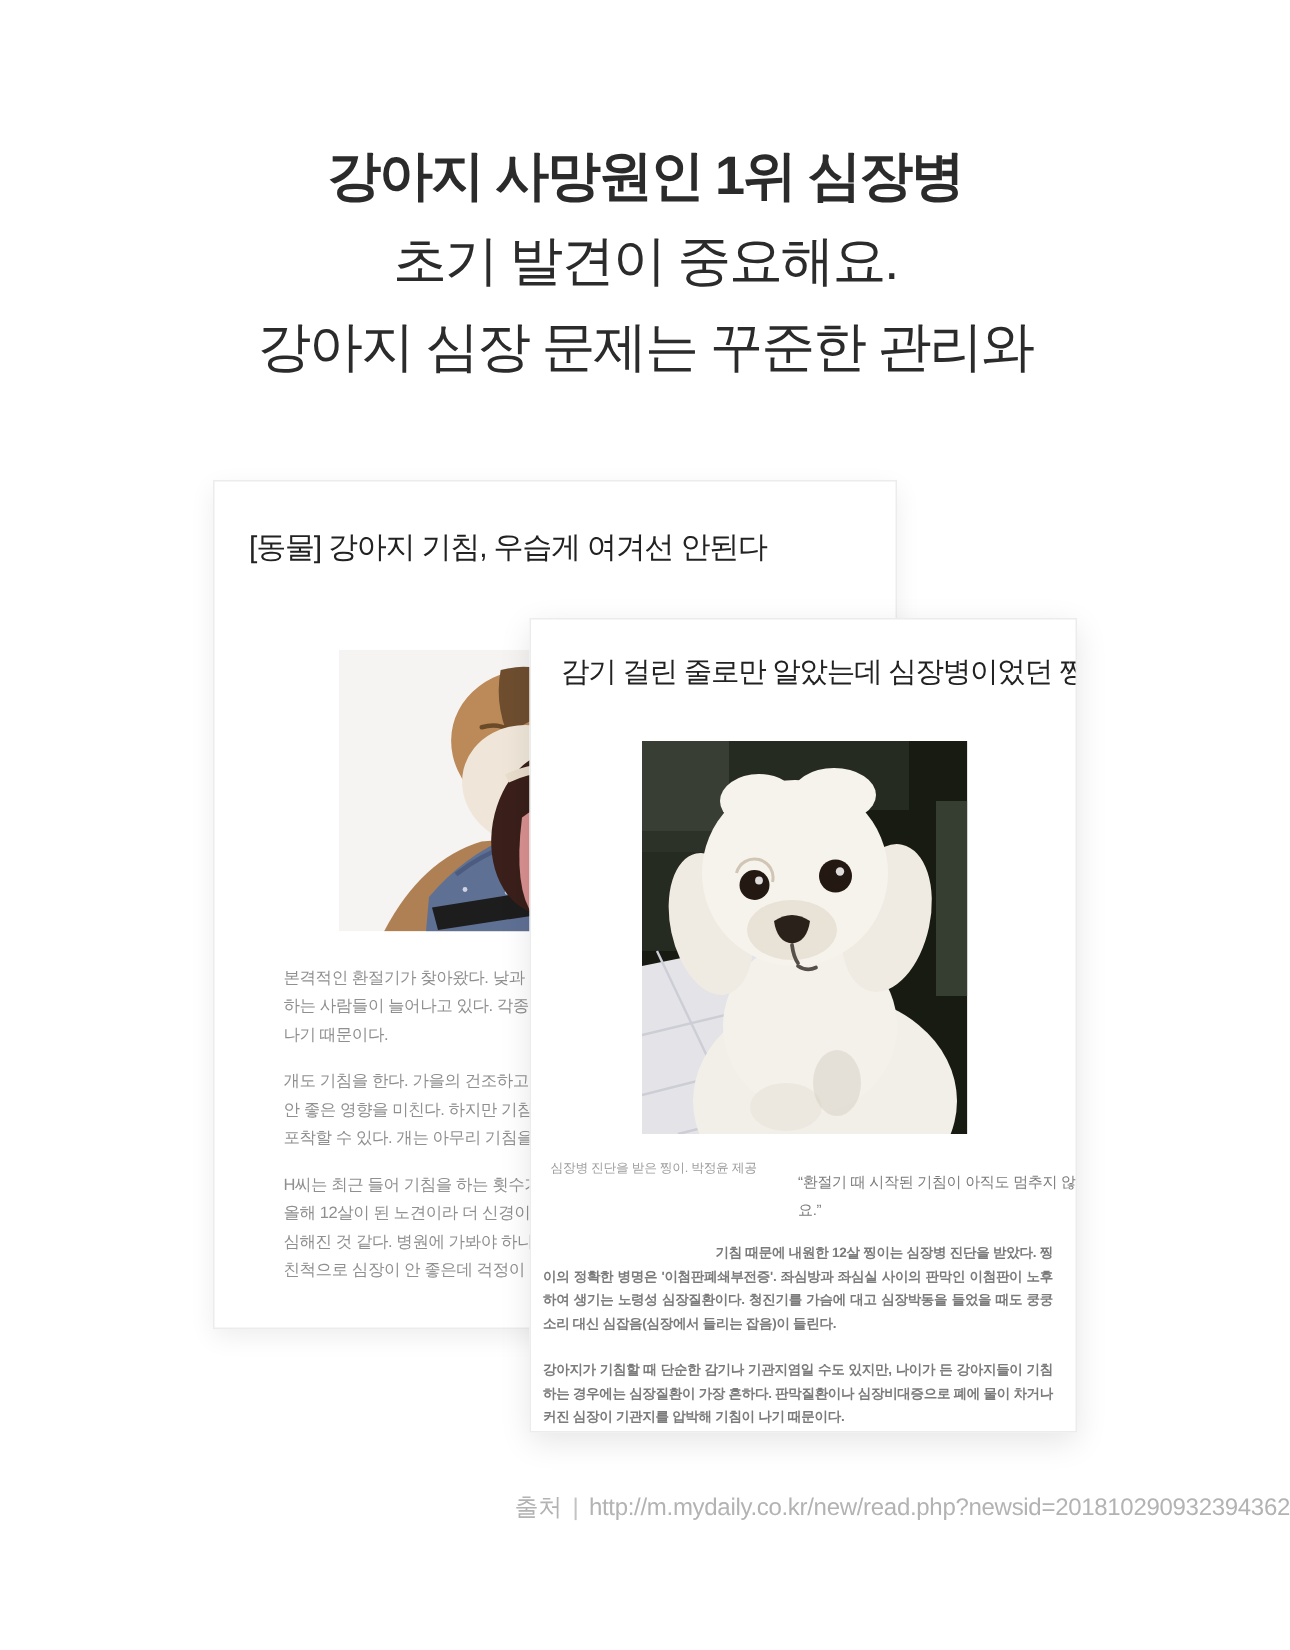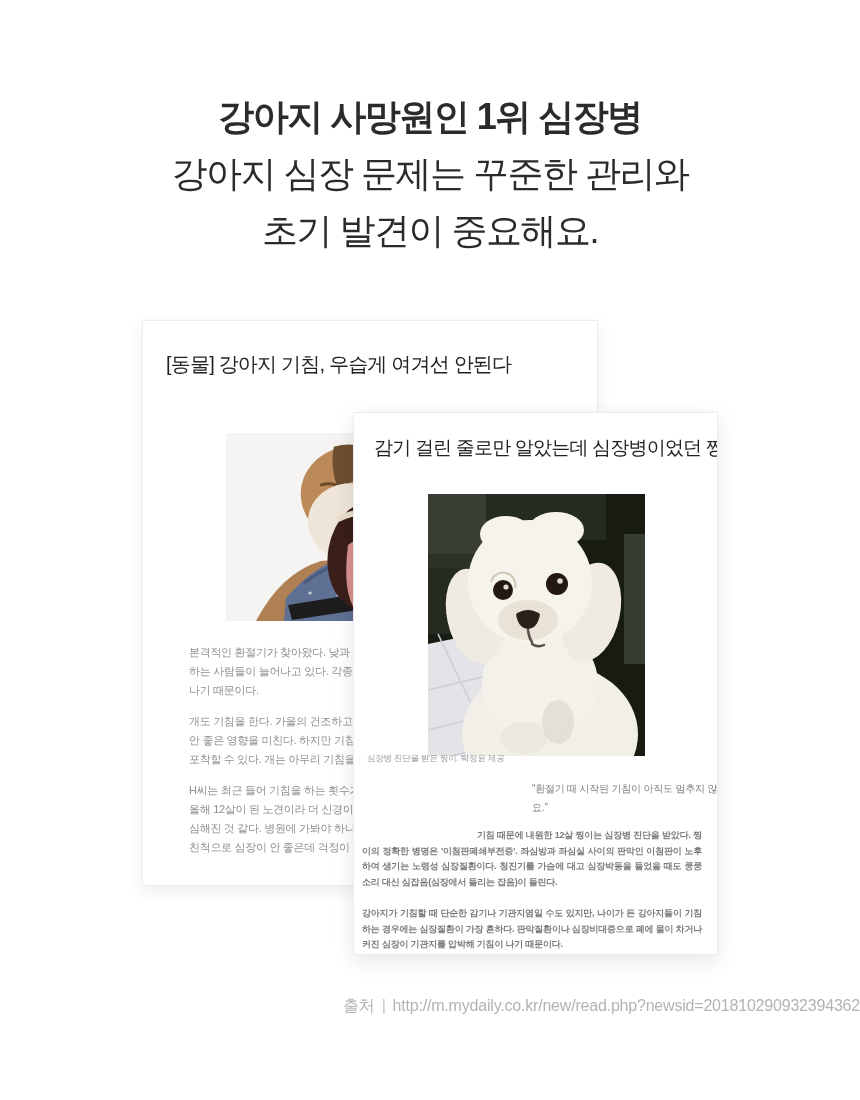--- a/index.html
+++ b/index.html
@@ -36,21 +36,21 @@
   .photo svg { display:block; }
   .photo-pitbull { top:112px; left:83px; width:295px; height:188px; }
   .photo-maltese { top:81px;  left:74px; width:217px; height:262px; }
   
   .b-body { position:absolute; top:322px; left:46px; right:10px; color:#8f8f8f; }
   .b-body p { margin:0 0 12px 0; }
   .b-line { display:block; white-space:nowrap; overflow:hidden;
             font-size:11px; line-height:19px; letter-spacing:-0.3px; }
   
   .caption {
-    position:absolute; top:340px; left:13px; font-size:8.5px;
+    position:absolute; top:360px; left:13px; font-size:8.5px;
     color:#9b9b9b; letter-spacing:-0.2px; white-space:nowrap;
   }
   .quote {
     position:absolute; top:366px; left:178px; width:195px;
     font-size:10px; line-height:19px; color:#7b7b7b; letter-spacing:-0.2px;
   }
   .quote span { display:block; white-space:nowrap; }
   .f-para {
     position:absolute; left:8px; width:340px; margin:0;
     font-size:9px; line-height:15.5px; color:#7b7b7b;
@@ -65,22 +65,22 @@
   }
   .source-sep { padding:0 7px; color:#c3c3c3; }
 </style>
 </head>
 <body>
 
 <div class="stage">
 
   <div class="title-block">
     <div class="title-bold">강아지 사망원인 1위 심장병</div>
+    <div class="title-reg">초기 발견이 중요해요.</div>
     <div class="title-reg">강아지 심장 문제는 꾸준한 관리와</div>
-    <div class="title-reg">초기 발견이 중요해요.</div>
   </div>
 
   <article class="card card-back">
     <h2 class="headline">[동물] 강아지 기침, 우습게 여겨선 안된다</h2>
 
     <div class="photo photo-pitbull">
       <svg viewBox="0 0 295 188" width="295" height="188">
         <rect width="295" height="188" fill="#f5f4f2"></rect>
 
         <path d="M30,188 Q55,140 95,128 L200,120 Q245,142 258,188 Z" fill="#ae8054"></path>

